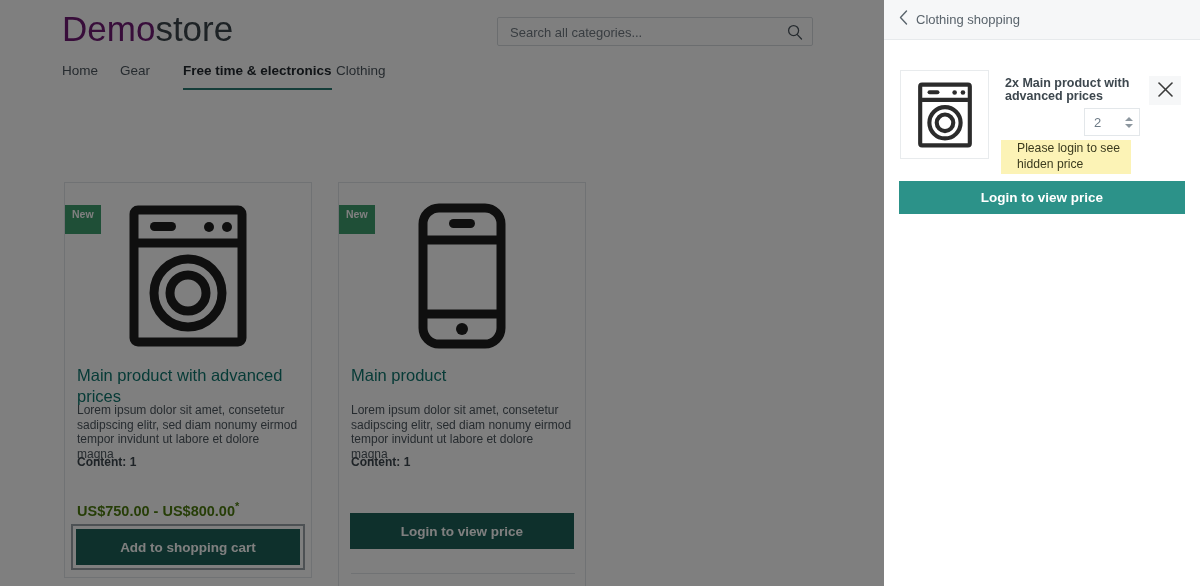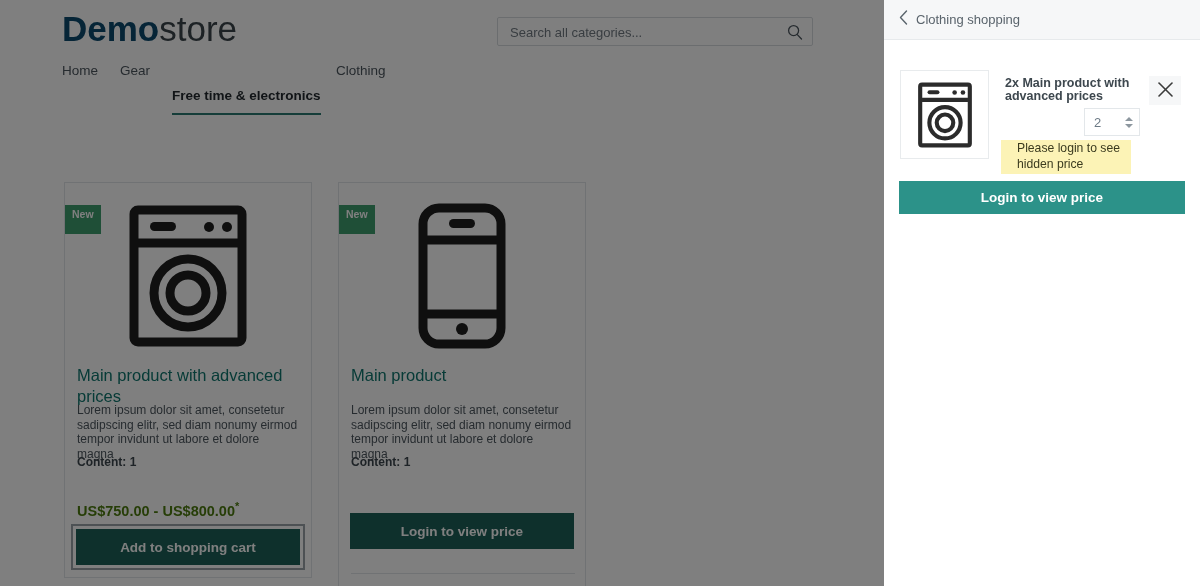--- a/index.html
+++ b/index.html
@@ -38,21 +38,21 @@
     width: 884px; height: 56px;
   }
   #logo {
     position: absolute;
     left: 62px; top: 8px;
     font-size: 35px;
     line-height: 42px;
     color: #333c42;
     white-space: nowrap;
   }
-  #logo .logo-bold { font-weight: bold; color: #0c4a6e; text-align: center; }
+  #logo .logo-bold { font-weight: normal; color: #701a75; text-align: center; }
   #logo .logo-light { font-weight: normal; color: #3b454b; }
 
   #search-box {
     position: absolute;
     left: 497px; top: 17px;
     width: 316px; height: 29px;
     border: 1px solid #d6dbdf;
     background: #ffffff;
     border-radius: 2px;
     box-sizing: border-box;
@@ -338,21 +338,21 @@
           <circle cx="6.6" cy="6.6" r="5" fill="none" stroke="#4c565e" stroke-width="1.3"></circle>
           <line x1="10.3" y1="10.6" x2="14.5" y2="15" stroke="#4c565e" stroke-width="1.3" stroke-linecap="round"></line>
         </svg>
       </div>
     </div>
   </div>
 
   <div id="main-nav">
     <div class="nav-item" style="left:62px;">Home</div>
     <div class="nav-item" style="left:120px;">Gear</div>
-    <div class="nav-item active" style="left:172px;margin-top:25px;">Free time &amp; electronics</div>
+    <div class="nav-item active" style="left:183px;">Free time &amp; electronics</div>
     <div class="nav-item" style="left:336px;">Clothing</div>
   </div>
 
   <div id="product-grid">
 
     <div class="product-card card-1">
       <div class="badge-new">New</div>
       <div class="product-image">
         <svg width="124" height="148" viewBox="0 0 124 148" aria-hidden="true">
           <rect x="8" y="8" width="108" height="132" rx="4" fill="none" stroke="#1e1e1e" stroke-width="9"></rect>

